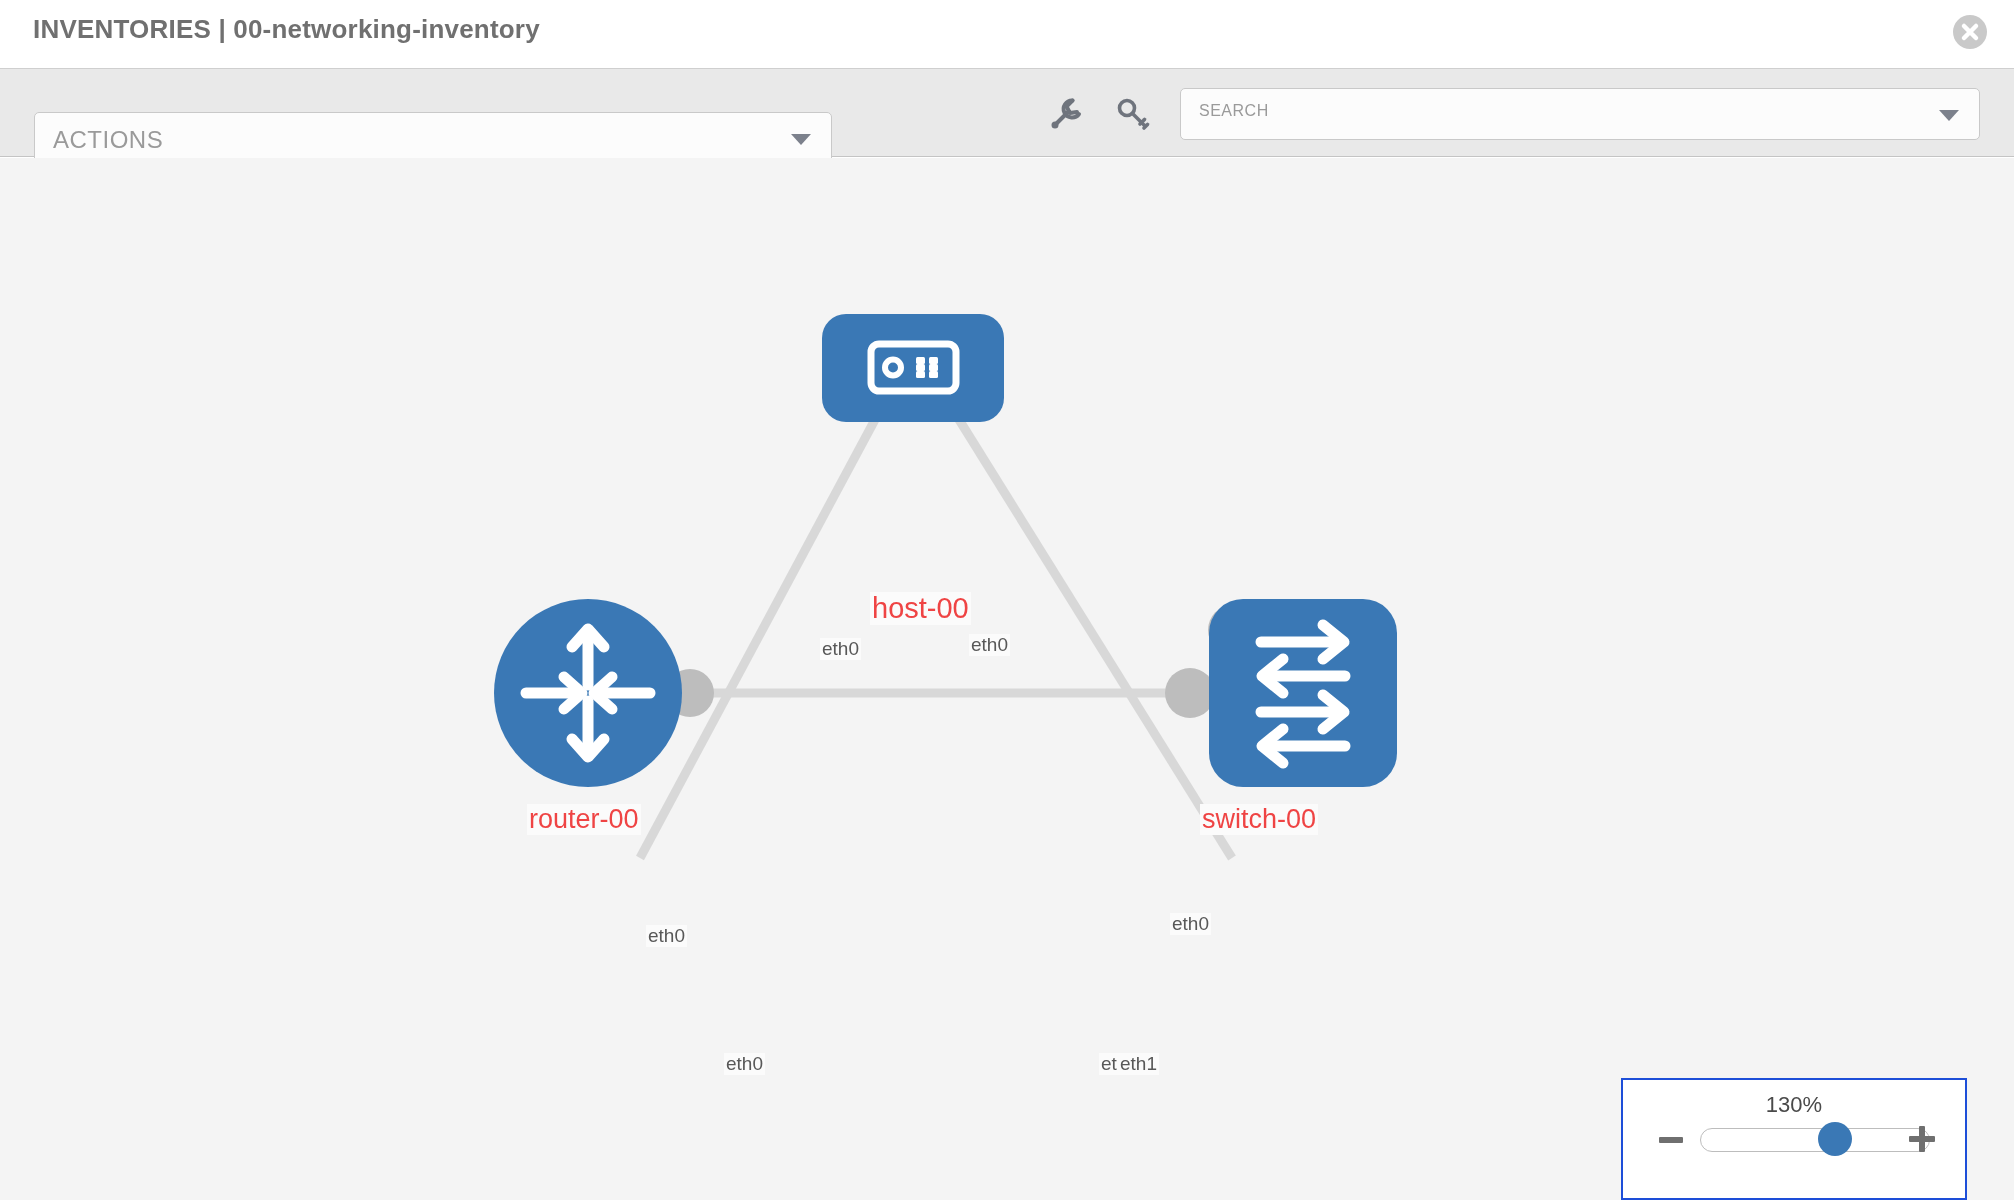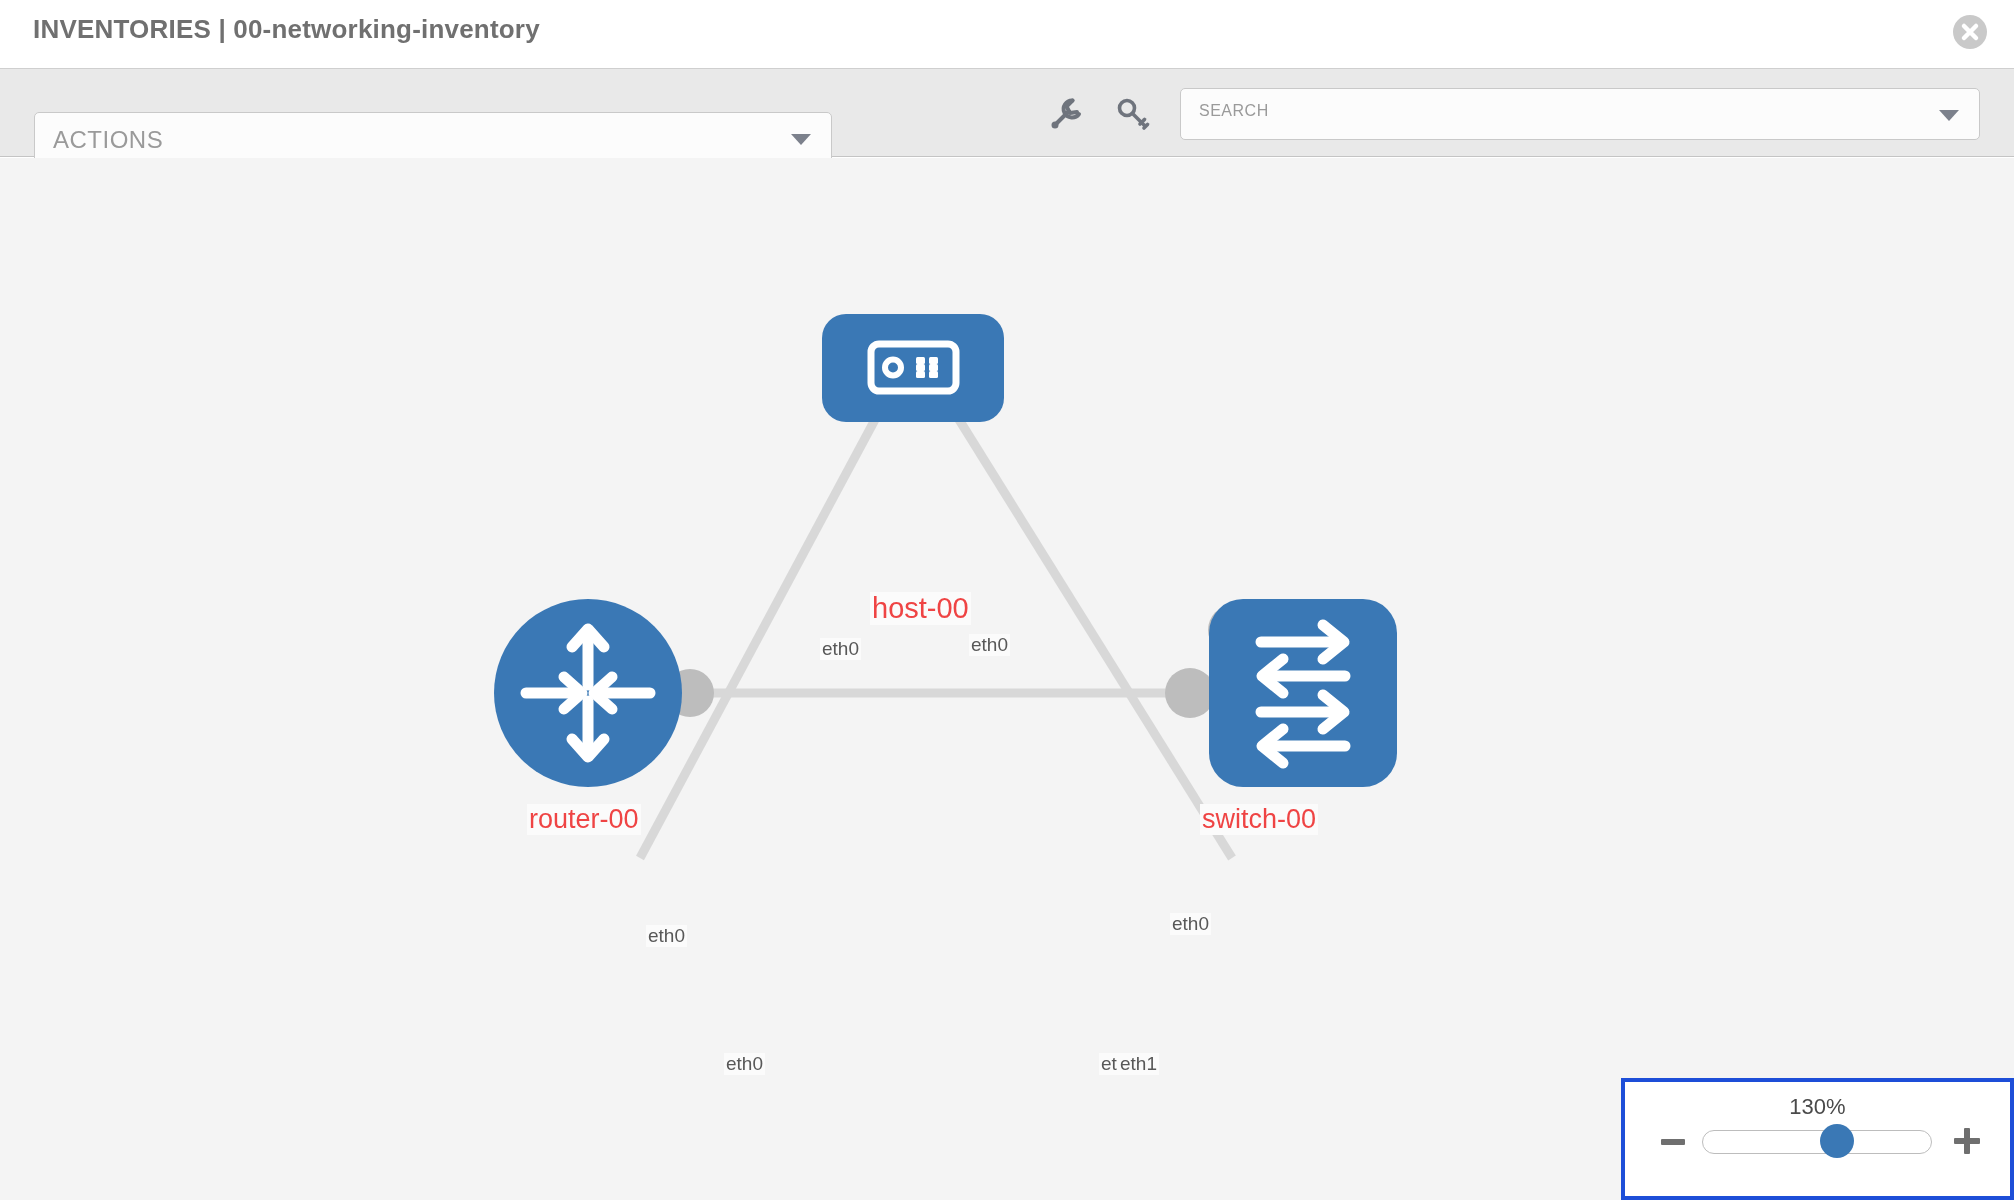--- a/index.html
+++ b/index.html
@@ -131,23 +131,23 @@
     white-space: nowrap;
     padding: 0 2px;
     line-height: 1.15;
     margin-top: 28px;
   }
 
   
   .zoom-panel {
     position: absolute;
     left: 1621px; top: 1078px;
-    width: 393px; height: 122px;
-    background: #ffffff;
-    border: 4px solid #1d4ed8;
+    width: 346px; height: 122px;
+    background: #ffffff;
+    border: 2px solid #1d4ed8;
   }
   .zoom-value {
     position: absolute;
     top: 12px;
     left: 0; right: 0;
     text-align: center;
     font-size: 22px;
     color: #4a4a4a;
   }
   .zoom-minus {

